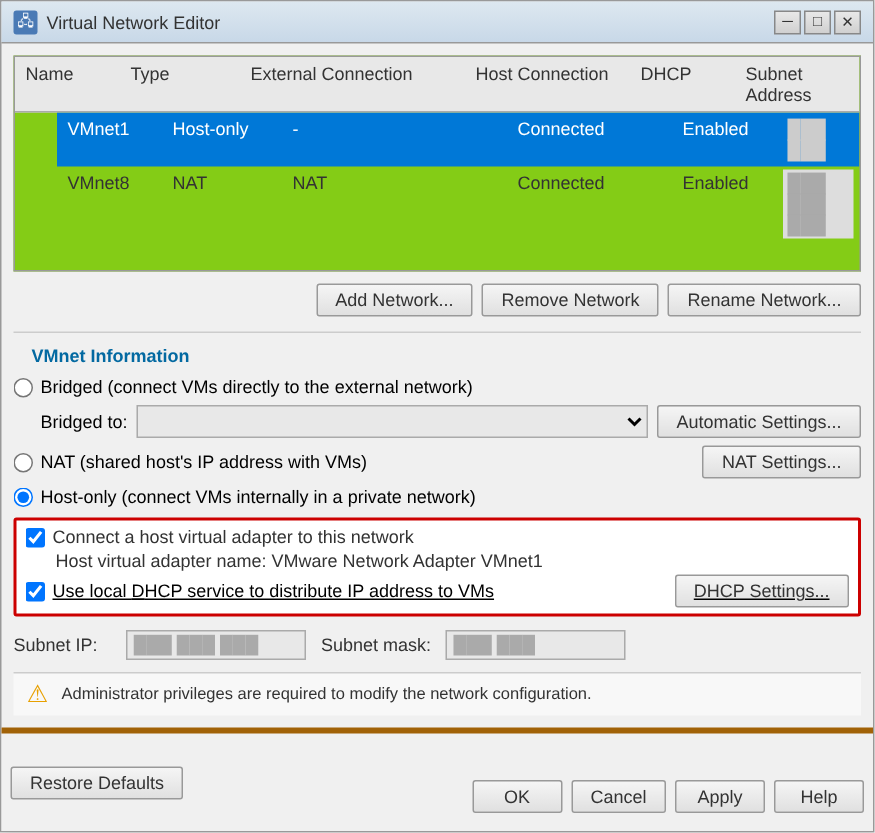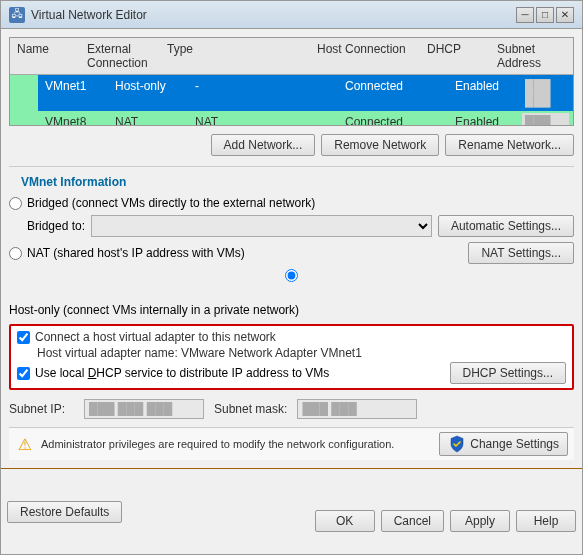--- a/index.html
+++ b/index.html
@@ -71,21 +71,21 @@
     .content {
       flex: 1;
       padding: 8px;
       display: flex;
       flex-direction: column;
       gap: 6px;
       overflow: hidden;
     }
     .table-section {
       border: 1px solid #999;
-      background: #86efac;
+      background: #84cc16;
       height: 146px;
       overflow: hidden;
     }
     .table-header {
       display: grid;
       grid-template-columns: 70px 80px 150px 110px 70px 1fr;
       background: #e8e8e8;
       border-bottom: 1px solid #aaa;
       padding: 2px 4px;
     }
@@ -157,22 +157,22 @@
     }
     .section-title {
       font-size: 12px;
       font-weight: bold;
       color: #0369a1;
       margin-bottom: 2px;
       margin-left: 12px;
     }
     .radio-row {
       display: flex;
-      gap: 21px;
-      flex-direction: column;
+      align-items: center;
+      gap: 5px;
     }
     .radio-with-btn {
       display: flex;
       align-items: center;
       justify-content: space-between;
     }
     .radio-left {
       display: flex;
       align-items: center;
       gap: 5px;
@@ -210,20 +210,21 @@
     .adapter-name-text {
       font-size: 12px;
       color: #333;
       padding-left: 20px;
       margin: 2px 0;
     }
     .dhcp-row {
       display: flex;
       align-items: center;
       justify-content: space-between;
+      text-decoration: underline;
     }
     .dhcp-left {
       display: flex;
       align-items: center;
       gap: 5px;
     }
     .underline-text {
       text-decoration: underline;
     }
     .subnet-row {
@@ -279,22 +280,22 @@
       margin-left: auto;
     }
     .change-settings-icon {
       width: 18px;
       height: 18px;
     }
     .bottom-btn-row {
       display: flex;
       align-items: center;
       justify-content: space-between;
-      padding: 22px 6px;
-      border-top: 1px solid #a16207;
+      padding: 12px 6px;
+      border-top: 4px solid #a16207;
       background: #f0f0f0;
     }
     .bottom-right-btns {
       display: flex;
       gap: 6px;
       margin-top: 19px;
     }
     input[type="radio"] { margin: 0; }
     input[type="checkbox"] { margin: 0; }
   </style>
@@ -313,22 +314,22 @@
       <div class="title-btn">□</div>
       <div class="title-btn">✕</div>
     </div>
   </div>
 
   <div class="content">
 
     <div class="table-section">
       <div class="table-header">
         <div class="th">Name</div>
+        <div class="th">Type</div>
         <div class="th">External Connection</div>
-        <div class="th">Type</div>
         <div class="th">Host Connection</div>
         <div class="th">DHCP</div>
         <div class="th">Subnet Address</div>
       </div>
       <div class="table-body">
 
         <div class="table-row selected">
           <div class="td">VMnet1</div>
           <div class="td">Host-only</div>
           <div class="td">-</div>
@@ -409,27 +410,20 @@
         <span class="subnet-label">Subnet IP:</span>
         <input type="text" class="subnet-input" value="███ ███ ███" style="">
         <span class="subnet-label">Subnet mask:</span>
         <input type="text" class="subnet-input" value="███ ███" style="">
       </div>
     </div>
 
     <div class="admin-warning-row">
       <span class="warning-icon">⚠</span>
       <span>Administrator privileges are required to modify the network configuration.</span>
-      <button class="change-settings-btn">
-        <svg class="change-settings-icon" viewBox="0 0 18 18" fill="none" xmlns="http://www.w3.org/2000/svg">
-          <path d="M9 1 L15 3.5 L15 9 C15 12.5 12 15.5 9 17 C6 15.5 3 12.5 3 9 L3 3.5 Z" fill="#2060c0" stroke="#1040a0" stroke-width="0.5"></path>
-          <path d="M6 9 L8 11 L12 7" stroke="gold" stroke-width="1.5" fill="none" stroke-linecap="round"></path>
-        </svg>
-        <span>Change Settings</span>
-      </button>
     </div>
   </div>
 
   <div class="bottom-btn-row">
     <button class="btn">Restore Defaults</button>
     <div class="bottom-right-btns">
       <button class="btn">OK</button>
       <button class="btn">Cancel</button>
       <button class="btn btn-primary">Apply</button>
       <button class="btn">Help</button>

